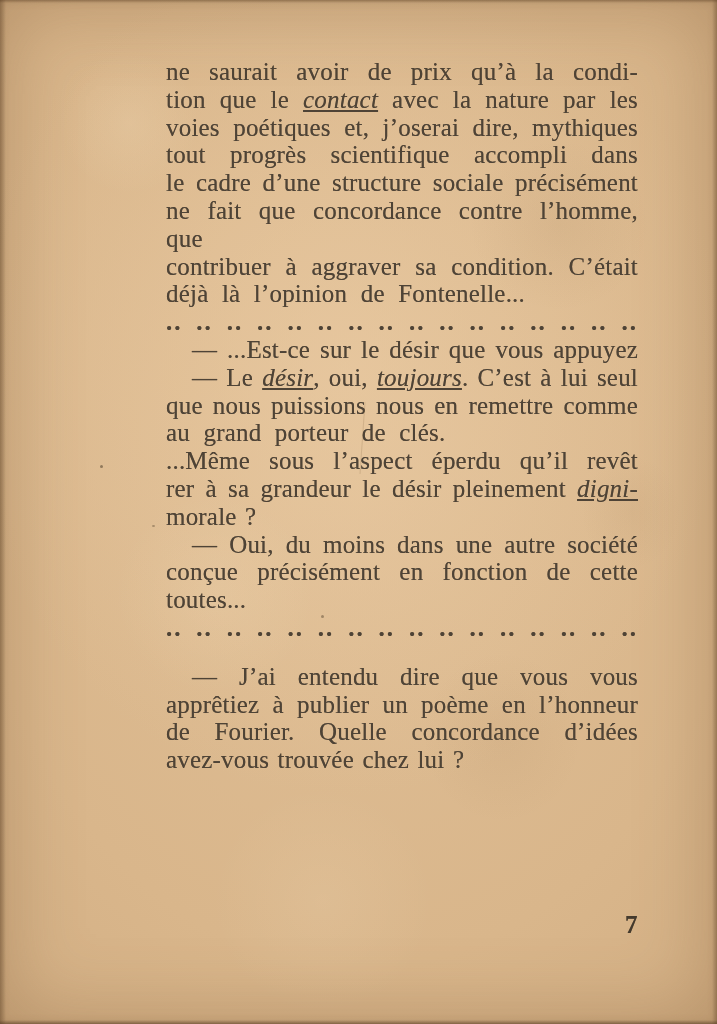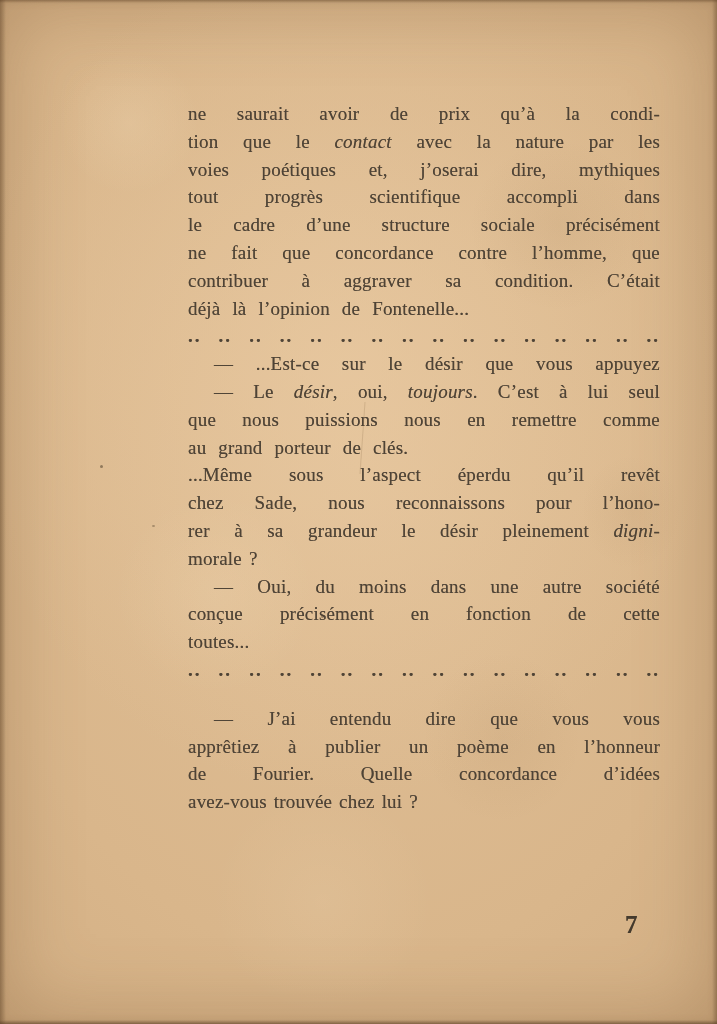--- a/index.html
+++ b/index.html
@@ -29,31 +29,30 @@
   .edge-top{position:absolute;left:0;top:0;width:100%;height:3px;
     background:linear-gradient(rgba(85,58,32,.40),rgba(85,58,32,0));}
   .edge-bottom{position:absolute;left:0;bottom:0;width:100%;height:4px;
     background:linear-gradient(rgba(85,58,32,0),rgba(75,50,28,.50));}
   .edge-left{position:absolute;left:0;top:0;width:6px;height:100%;
     background:linear-gradient(90deg,rgba(85,58,32,.38),rgba(85,58,32,0));}
   .edge-right{position:absolute;right:0;top:0;width:5px;height:100%;
     background:linear-gradient(270deg,rgba(85,58,32,.32),rgba(85,58,32,0));}
 
   .text-block{
-    position:absolute;left:188px;top:58px;width:472px;
-    font-size:19px;line-height:27.8px;
+    position:absolute;left:166px;top:58px;width:472px;
+    font-size:25px;line-height:27.8px;
     color:#4e4336;letter-spacing:.2px;word-spacing:2px;
     text-shadow:0 0 .4px rgba(78,67,54,.6);
-    margin-top:42px;
   }
   .tline{white-space:nowrap;}
   .tline.just{white-space:normal;text-align:justify;text-align-last:justify;}
   .tline.ind{text-indent:26px;}
   .tline.spaced{word-spacing:7px;}
-  .it{font-style:italic;}
+  .it{font-style:italic;text-decoration:underline;}
   .dots-row{display:flex;justify-content:space-between;height:27.8px;line-height:27.8px;
     font-weight:700;letter-spacing:2px;}
   .dots-row span{display:inline-block;}
   .gap-row{height:21px;}
 
   .page-number{
     position:absolute;left:625px;top:911px;
     font-size:25px;font-weight:700;color:#453b2e;letter-spacing:.5px;
     text-shadow:0 0 .4px rgba(69,59,46,.6);
   }
@@ -95,21 +94,20 @@
         <span>..</span>
         <span>..</span>
         <span>..</span>
         <span>..</span>
       </div>
       <div class="tline just ind"><span>— ...Est-ce sur le désir que vous appuyez</span></div>
       <div class="tline just ind"><span>— Le </span><span class="it">désir</span><span>, oui, </span><span class="it">toujours</span><span>. C’est à lui seul</span></div>
       <div class="tline just"><span>que nous puissions nous en remettre comme</span></div>
       <div class="tline spaced"><span>au grand porteur de clés.</span></div>
       <div class="tline just"><span>...Même sous l’aspect éperdu qu’il revêt</span></div>
-      <div class="tline just"><span>chez Sade, nous reconnaissons pour l’hono-</span></div>
       <div class="tline just"><span>rer à sa grandeur le désir pleinement </span><span class="it">digni-</span></div>
       <div class="tline"><span>morale ?</span></div>
       <div class="tline just ind"><span>— Oui, du moins dans une autre société</span></div>
       <div class="tline just"><span>conçue précisément en fonction de cette</span></div>
       <div class="tline"><span>toutes...</span></div>
       <div class="dots-row">
         <span>..</span>
         <span>..</span>
         <span>..</span>
         <span>..</span>

